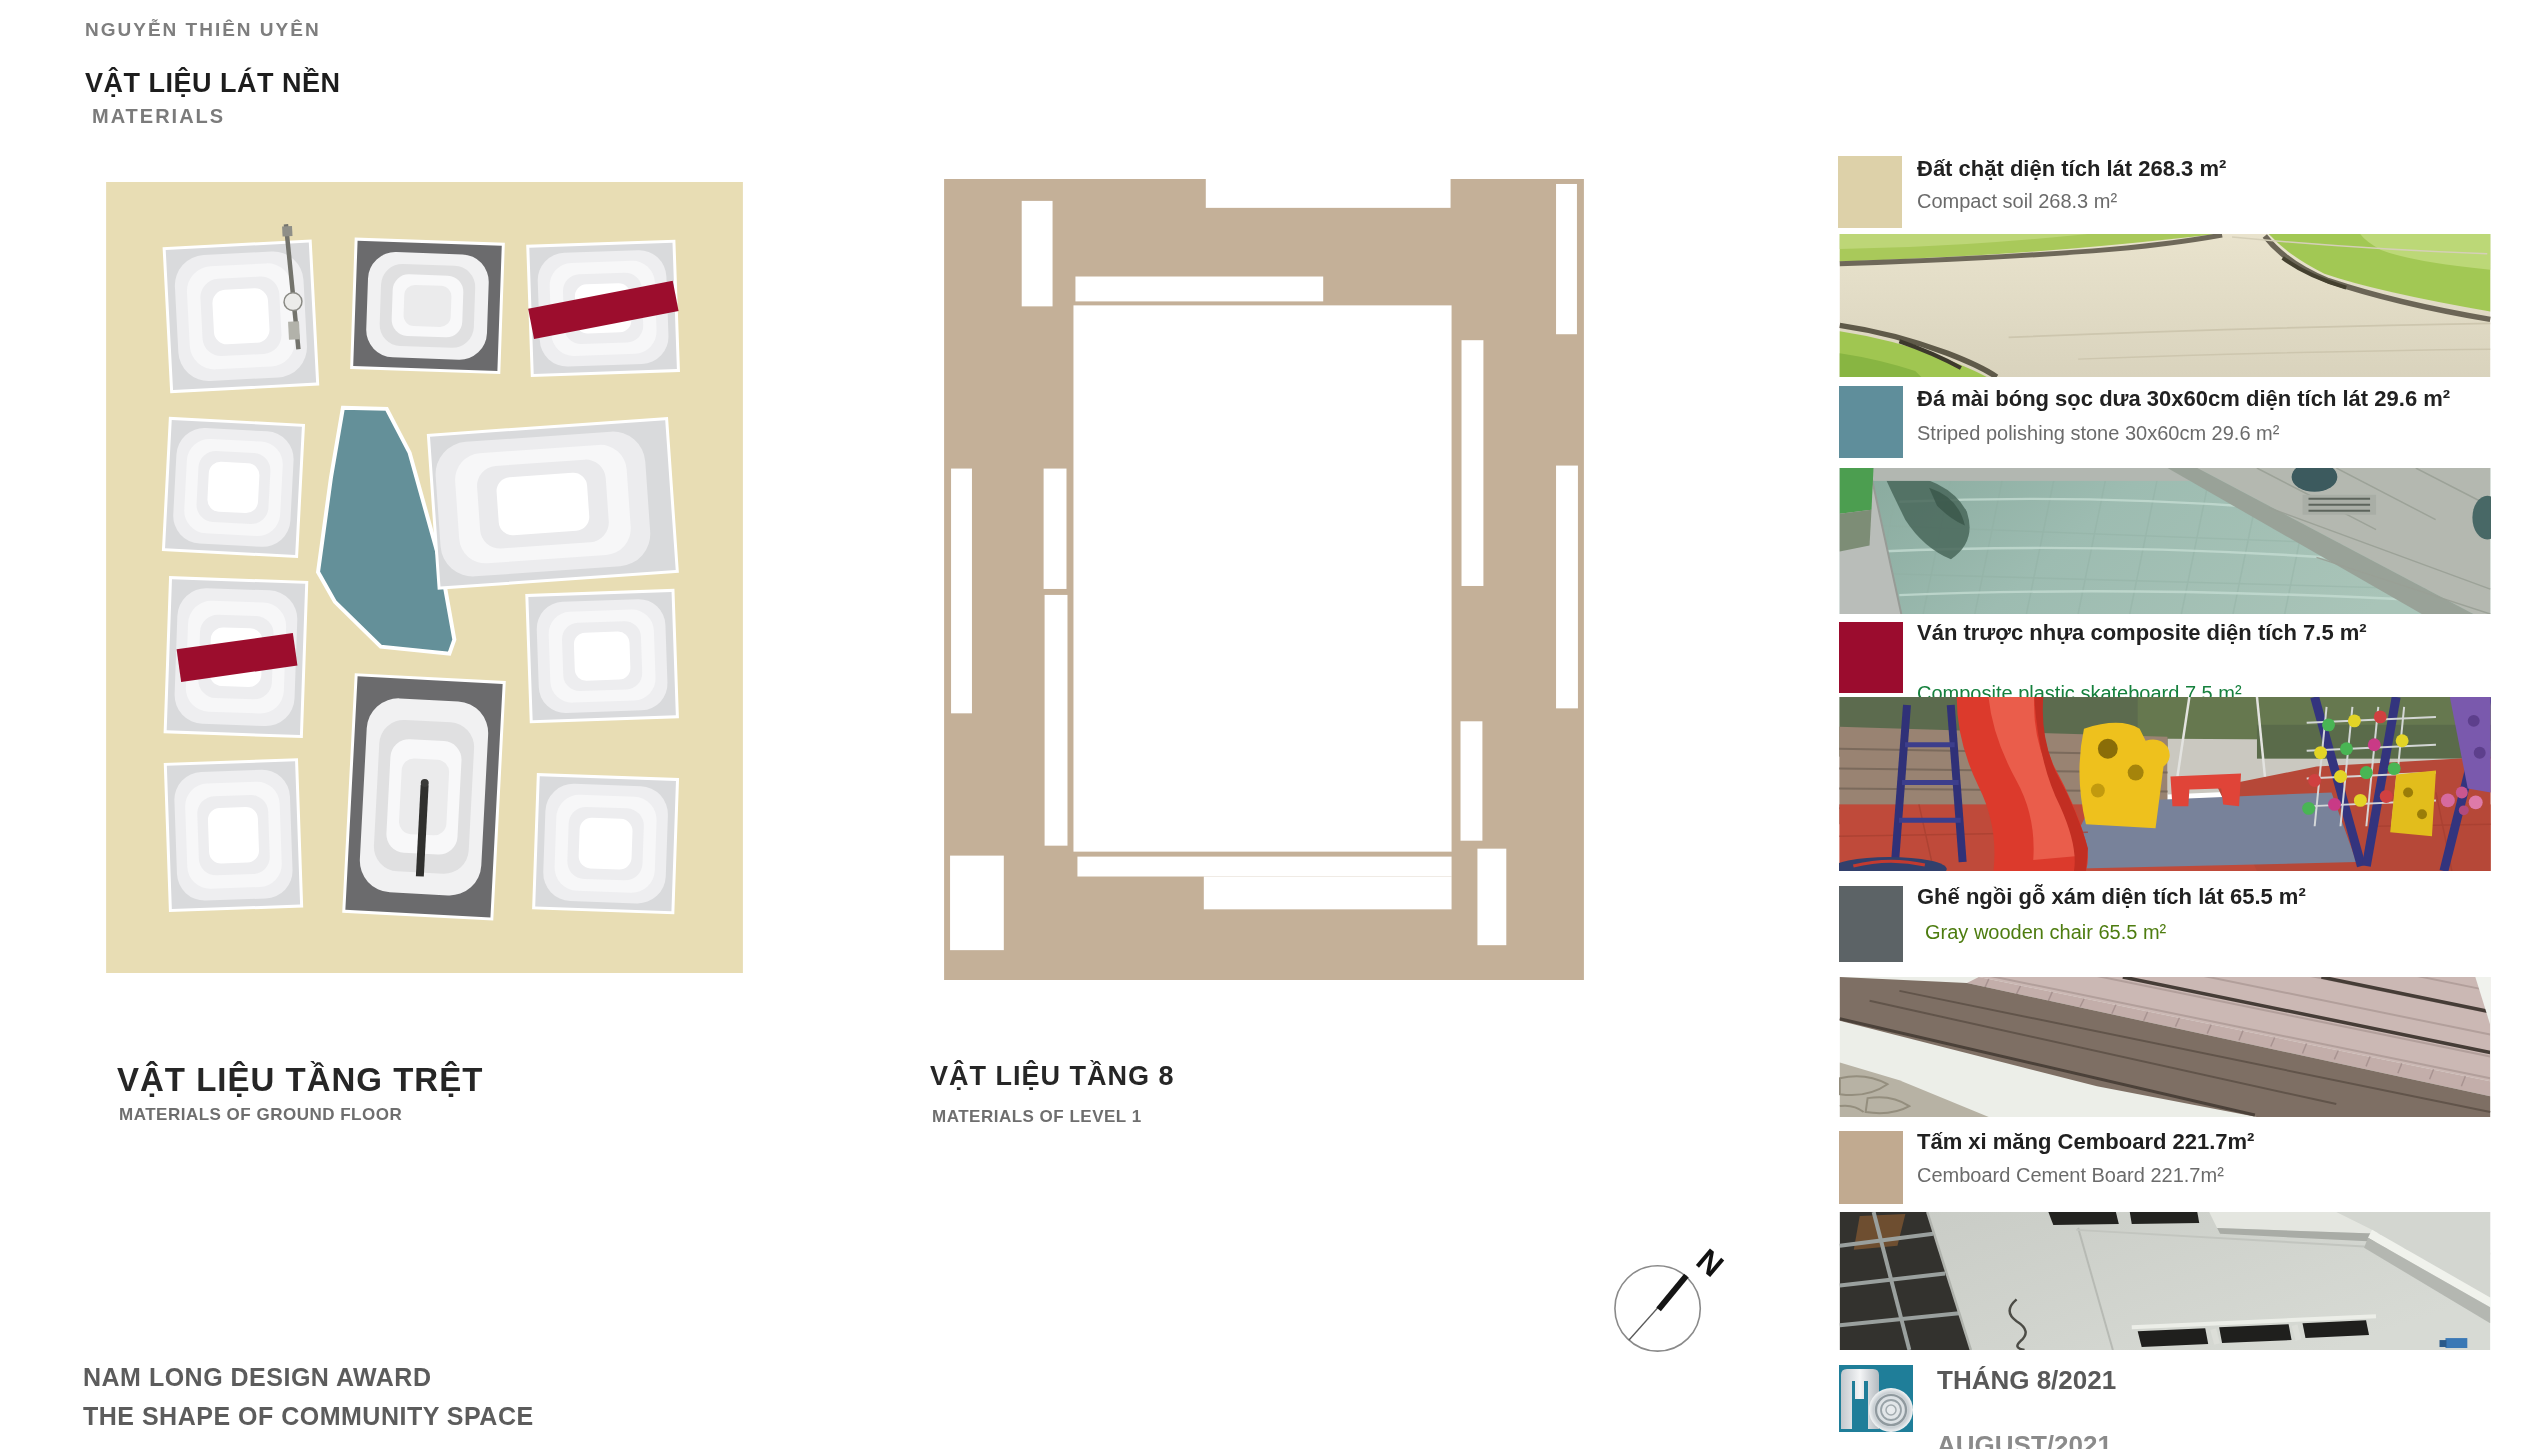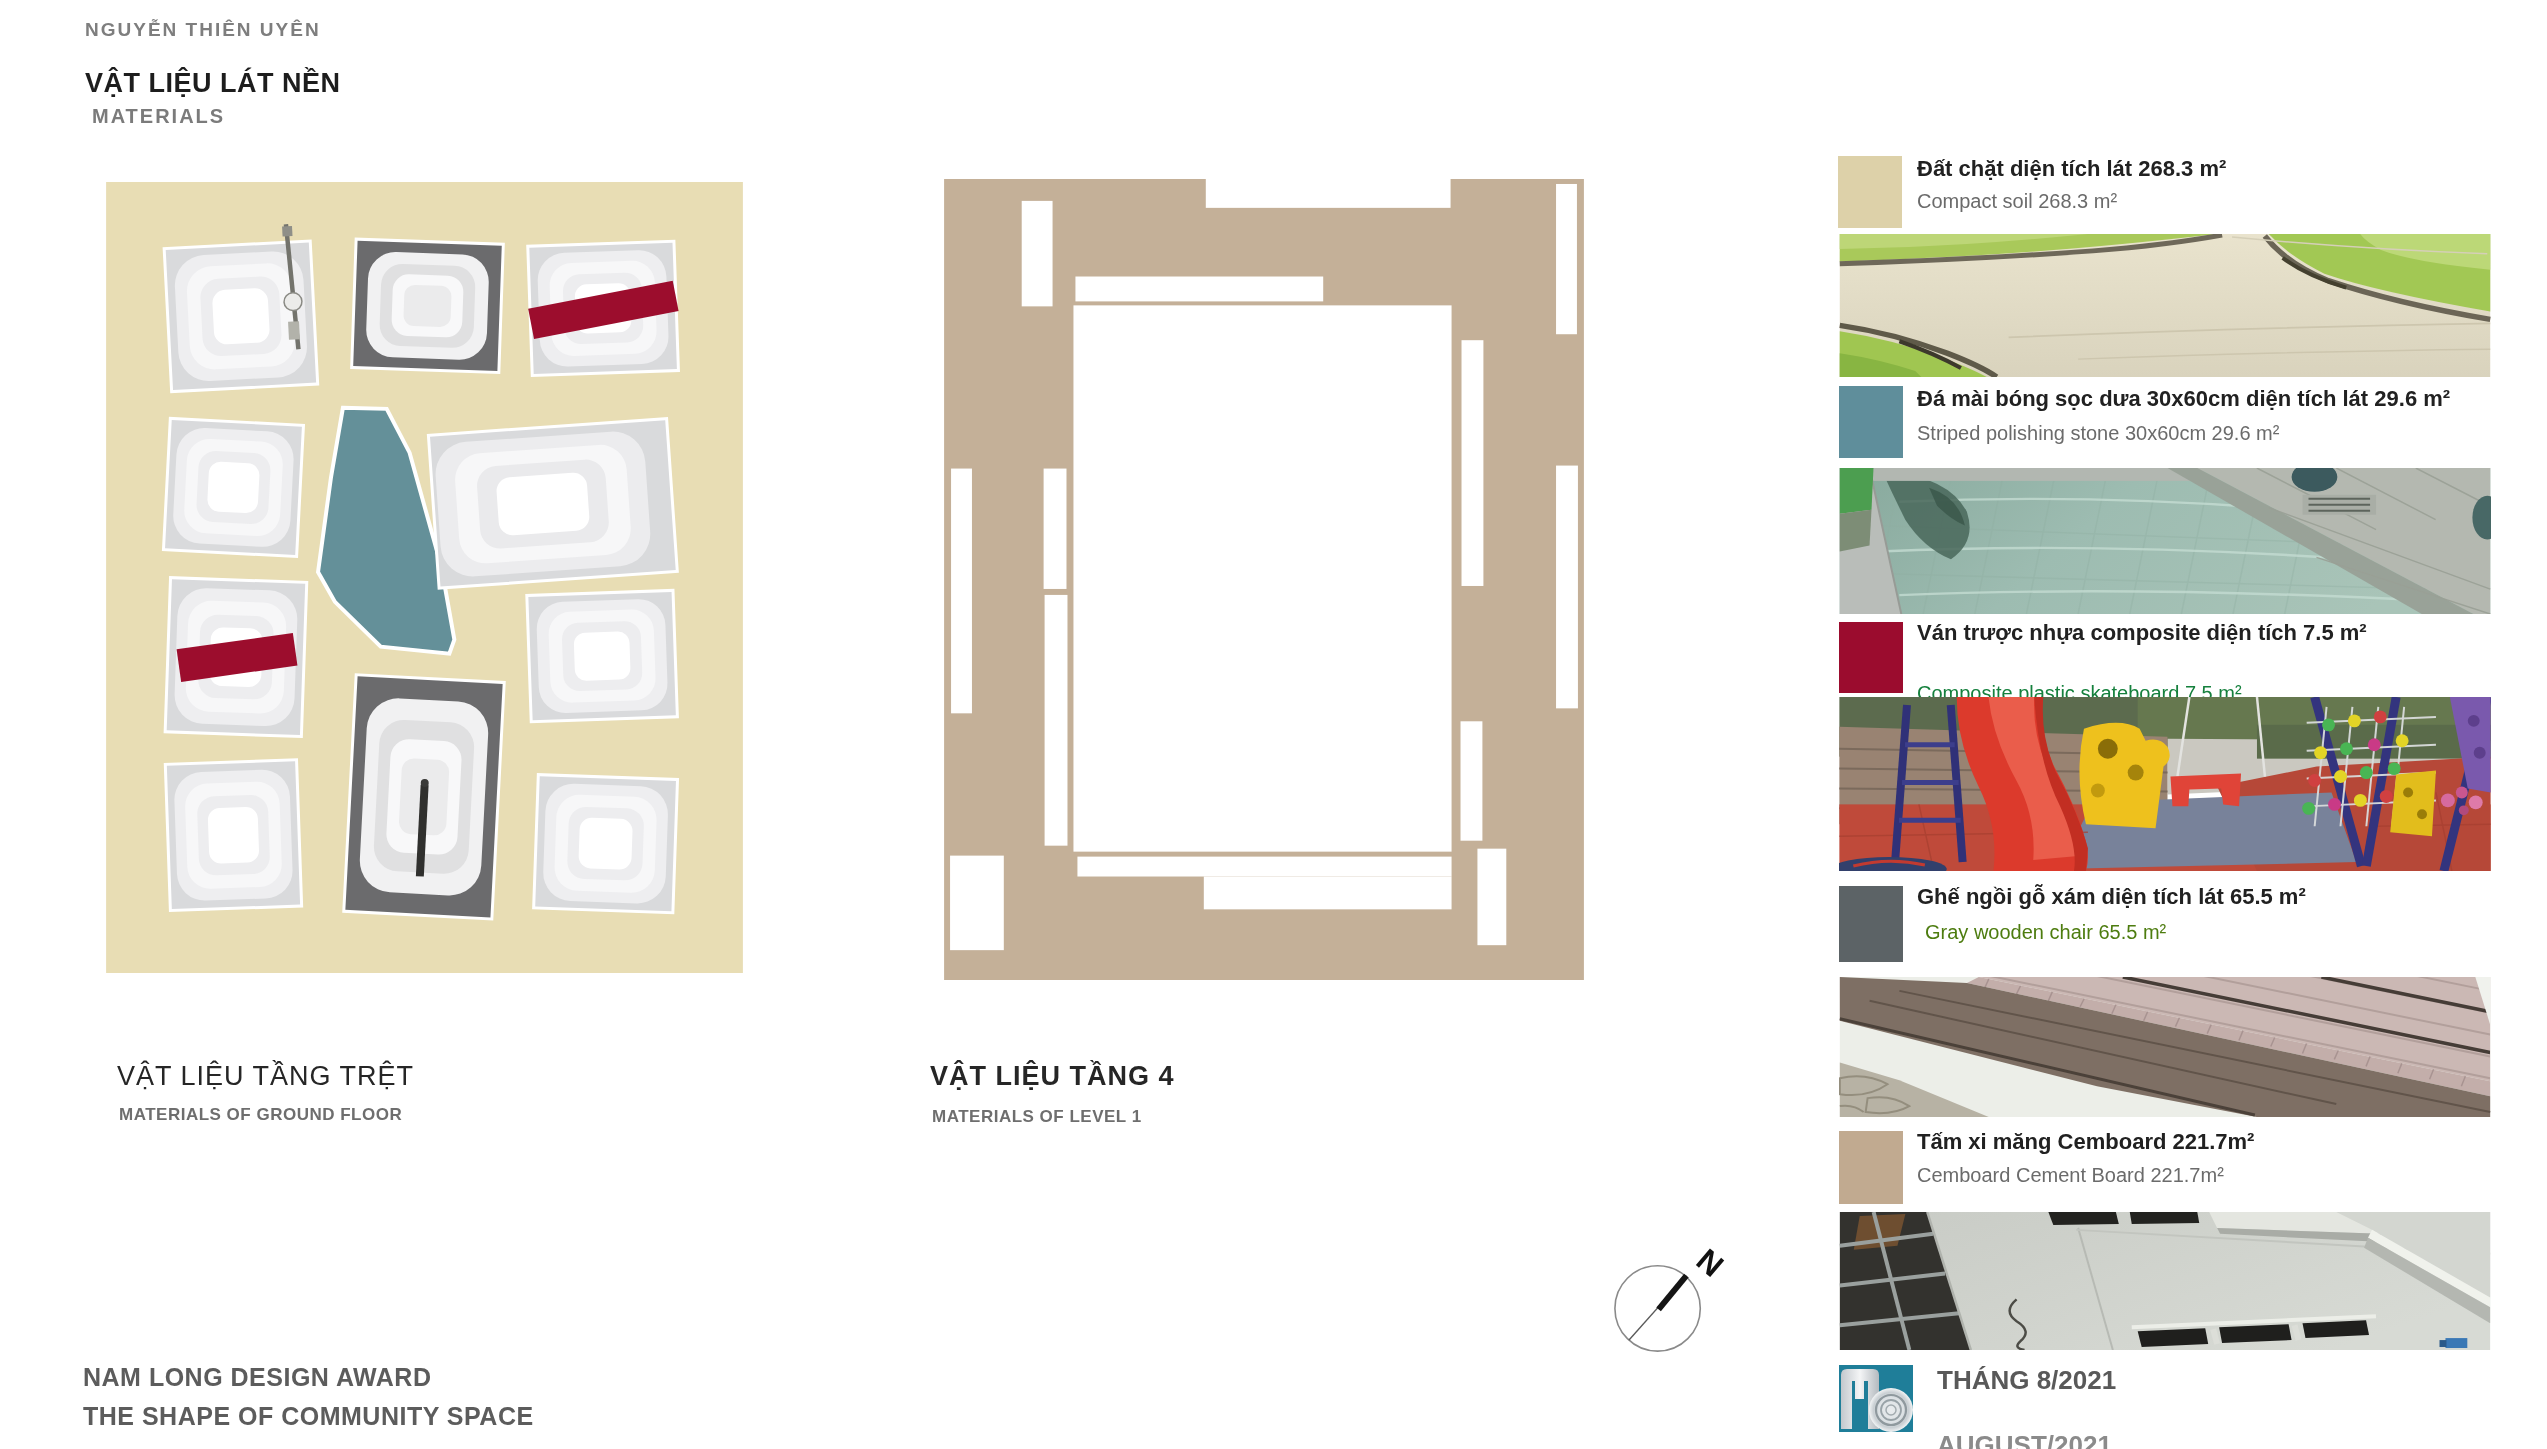--- a/index.html
+++ b/index.html
@@ -133,25 +133,25 @@
         <rect x="519" y="545" width="22" height="120" fill="#ffffff"></rect>
         <rect x="536" y="673" width="29" height="97" fill="#ffffff"></rect>
         <rect x="7" y="291" width="21" height="246" fill="#ffffff"></rect>
         <rect x="100" y="291" width="23" height="121" fill="#ffffff"></rect>
         <rect x="101" y="418" width="23" height="252" fill="#ffffff"></rect>
         <rect x="6" y="680" width="54" height="95" fill="#ffffff"></rect>
         <rect x="134" y="681" width="376" height="20" fill="#ffffff"></rect>
         <rect x="261" y="701" width="249" height="33" fill="#ffffff"></rect>
       </svg></div>
 
-<div class="abs t" style="left:117px;top:1061px;font-size:27px;font-weight:normal;color:#262626;letter-spacing:1px;">VẬT LIỆU TẦNG TRỆT</div>
+<div class="abs t" style="left:117px;top:1061px;font-size:33px;font-weight:bold;color:#262626;letter-spacing:1px;">VẬT LIỆU TẦNG TRỆT</div>
 
 <div class="abs t" style="left:119px;top:1105px;font-size:17px;font-weight:bold;color:#6e6e6e;letter-spacing:0.5px;">MATERIALS OF GROUND FLOOR</div>
 
-<div class="abs t" style="left:930px;top:1061px;font-size:27px;font-weight:bold;color:#262626;letter-spacing:1px;">VẬT LIỆU TẦNG 4</div>
+<div class="abs t" style="left:930px;top:1061px;font-size:27px;font-weight:bold;color:#262626;letter-spacing:1px;">VẬT LIỆU TẦNG 8</div>
 
 <div class="abs t" style="left:932px;top:1107px;font-size:17px;font-weight:bold;color:#6e6e6e;letter-spacing:0.5px;">MATERIALS OF LEVEL 1</div>
 
 <div class="abs" style="left:1838px;top:156px;width:64px;height:72px;background:#ddd1a9;"></div>
 
 <div class="abs t" style="left:1917px;top:156px;font-size:22px;font-weight:bold;color:#212121;">Đất chặt diện tích lát 268.3 m²</div>
 
 <div class="abs t" style="left:1917px;top:190px;font-size:20px;color:#6b6b6b;">Compact soil 268.3 m²</div>
 
 <div class="abs" style="left:1839px;top:234px;"><svg width="652" height="143" viewBox="0 0 655 144">

